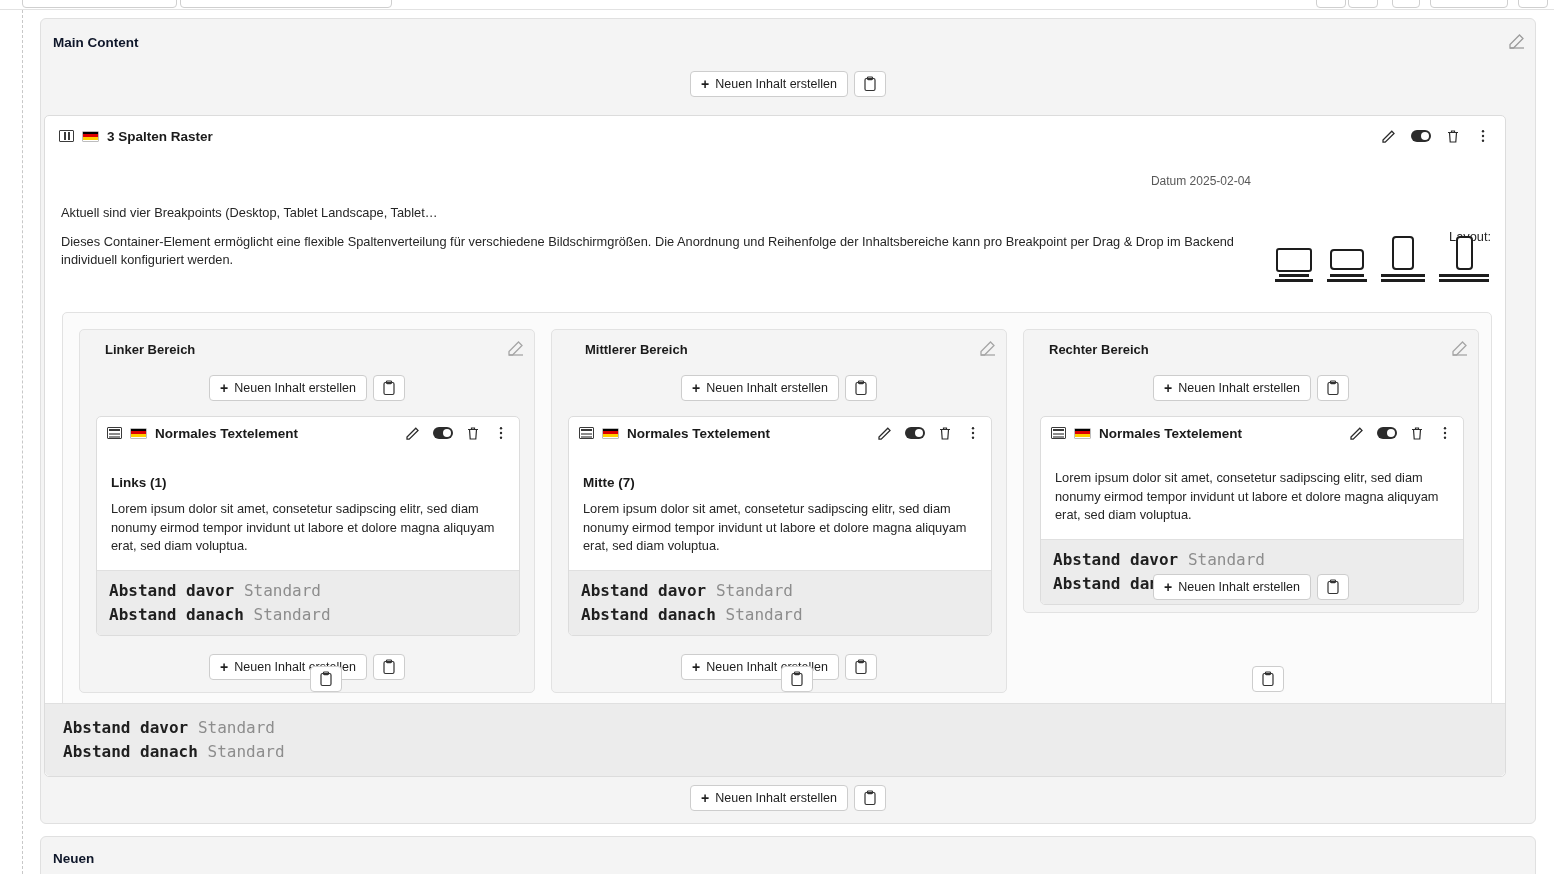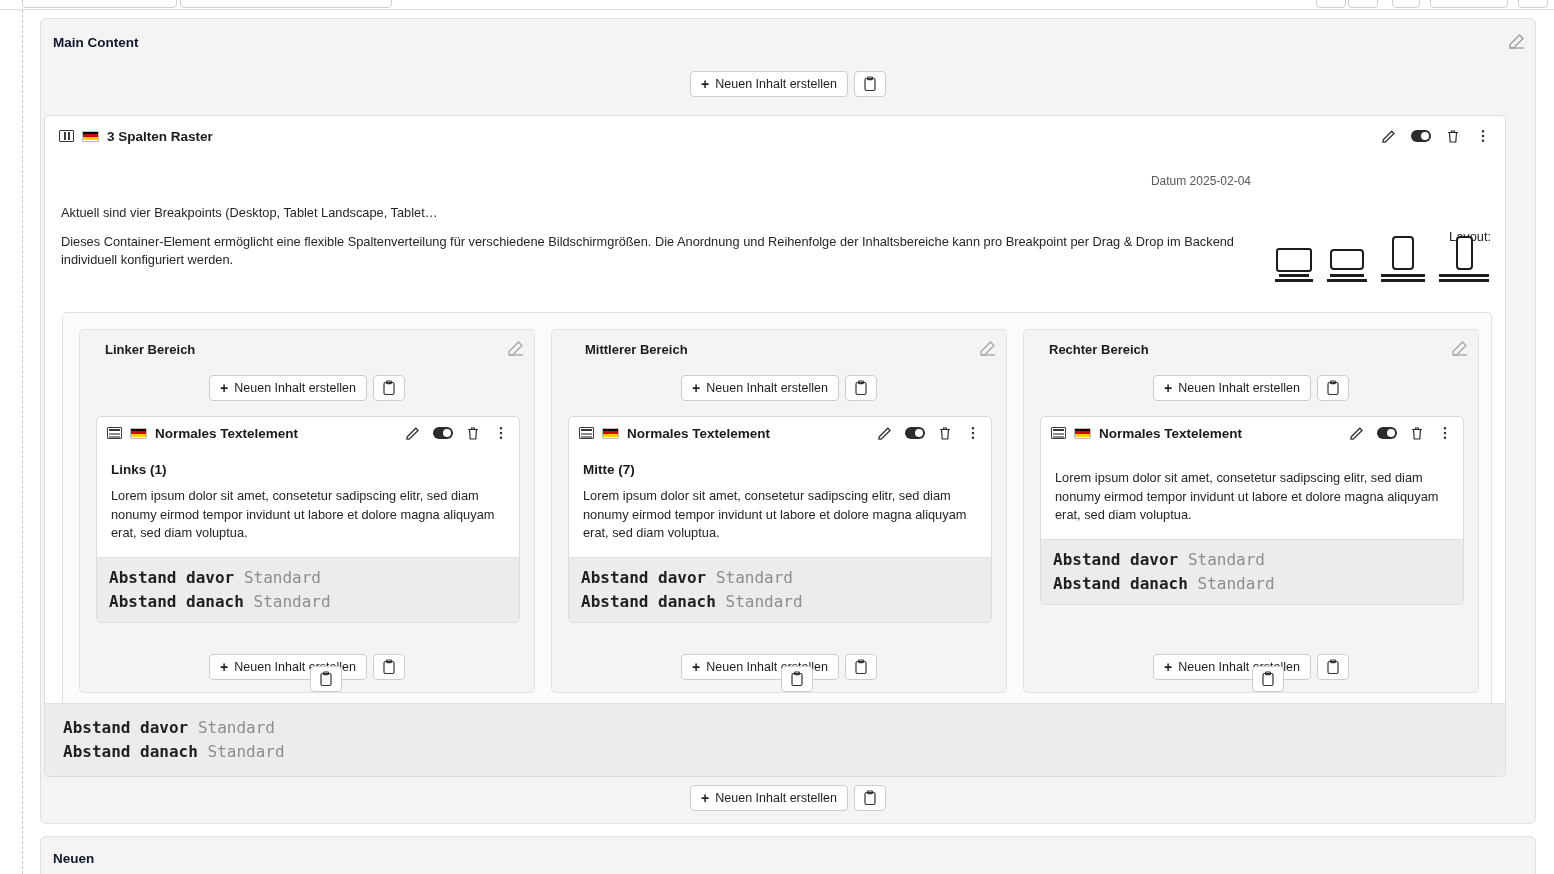--- a/index.html
+++ b/index.html
@@ -77,21 +77,21 @@
   .grid-icon::after{content:"";position:absolute;top:1px;bottom:1px;left:8px;width:1.5px;background:#3a3a3a;}
   
   .toggle {
     width:20px;height:12px;border-radius:6px;background:#2c2c2c;position:relative;display:inline-block;
   }
   .toggle::after{content:"";position:absolute;width:8px;height:8px;border-radius:50%;background:#fff;top:2px;right:2px;}
   .ico { width:16px;height:16px;display:inline-block; }
   .ico svg { display:block; }
   
   .meta { color:#585858; font-size:12px;text-align:right; }
-  .sub-title { font-weight:bold; font-size:13.5px; margin-top:3px;}
+  .sub-title { font-weight:bold; font-size:13.5px; margin-top:16px;}
   .para { font-size:12.8px; line-height:1.45; color:#262626; }
   .mono {
     font-family:"DejaVu Sans Mono", monospace; font-size:16px; color:#8d8d8d;
   }
   .mono b { color:#1f1f1f; font-weight:bold; }
   .spacing-bar {
     background:#ececec; border-top:1px solid #e0e0e0; padding:8px 12px; line-height:1.5;
   }
   
   .devices { display:flex; gap:14px; align-items:flex-end; }
@@ -383,21 +383,21 @@
               <span class="ico">
                 <svg viewBox="0 0 16 16">
                     <rect x="3" y="2.5" width="10" height="12" rx="1.5" fill="none" stroke="#333" stroke-width="1.2"></rect>
                     <rect x="5.5" y="1" width="5" height="2.6" rx="0.8" fill="none" stroke="#333" stroke-width="1.2"></rect>
                   </svg>
               </span>
             </button>
           </div>
         </div>
 
-        <div class="col" style="position:absolute; left:960px; top:16px; width:456px; height:364px;">
+        <div class="col" style="position:absolute; left:960px; top:16px; width:456px; height:284px;">
           <div style="position:absolute; left:14px; top:12px;">
             <span class="col-title">Rechter Bereich</span>
           </div>
           <div style="position:absolute; right:10px; top:10px;">
             <svg class="edit-corner" viewBox="0 0 16 16">
                 <path d="M1 11.5V15h3.5L14 5.5 10.5 2 1 11.5z" fill="none" stroke="#666" stroke-width="1.3"></path>
                 <path d="M1 15h14" stroke="#666" stroke-width="1.3"></path>
               </svg>
           </div>
           <div class="btnrow" style="position:absolute; left:0; right:0; top:45px;">

